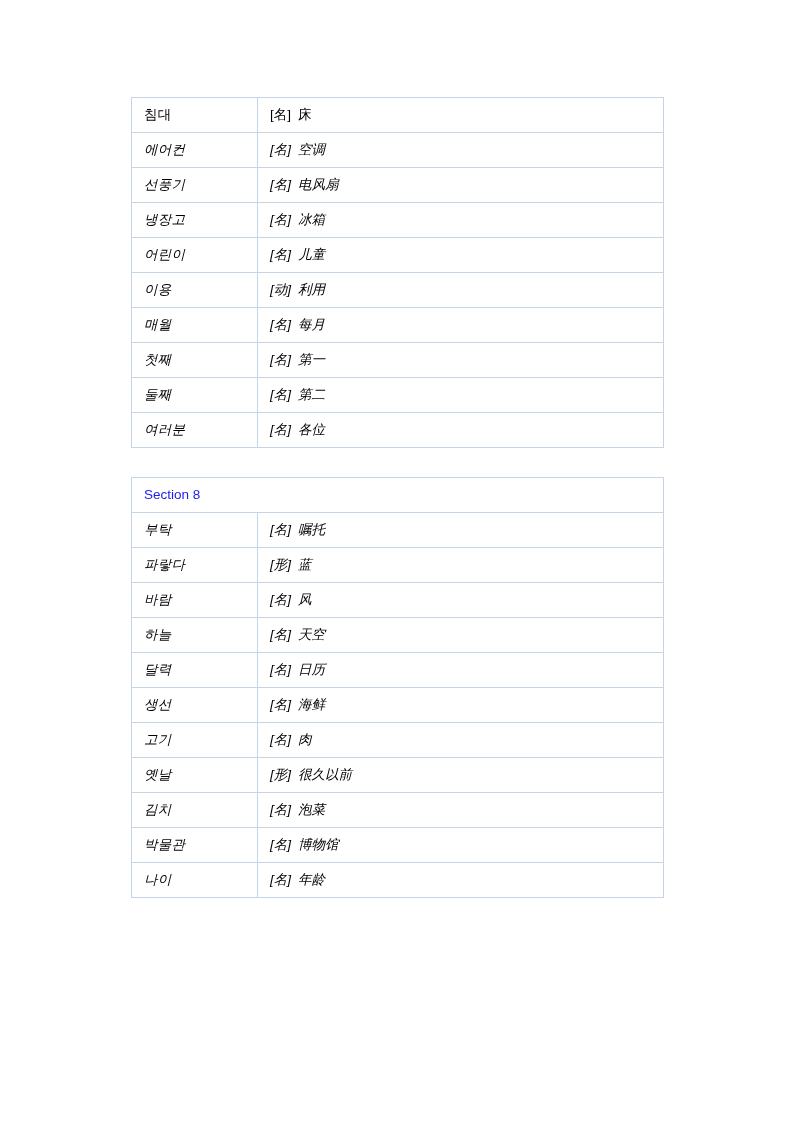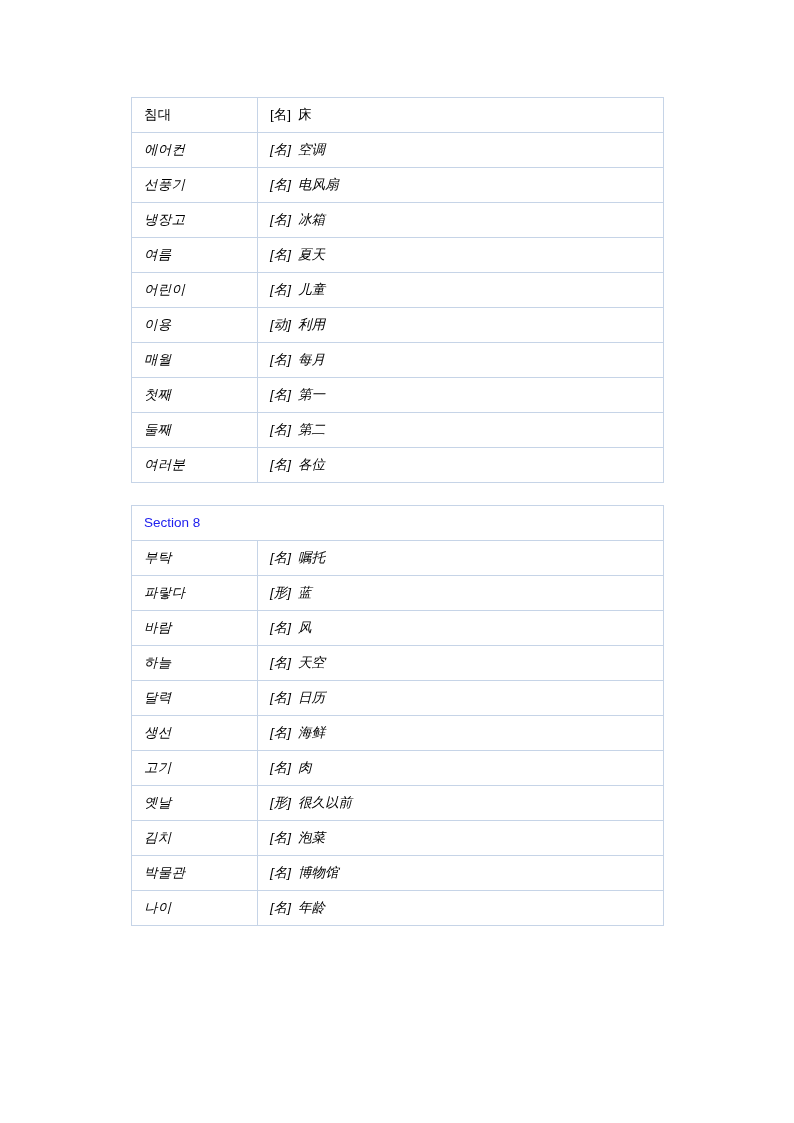--- a/index.html
+++ b/index.html
@@ -26,21 +26,21 @@
 
   .vocab-table {
     width: 533px;
     border-collapse: separate;
     border-spacing: 0;
     table-layout: fixed;
     background: #ffffff;
   }
 
   .vocab-table + .vocab-table {
-    margin-top: 22px;
+    margin-top: 29px;
   }
 
   .vocab-table col.c-term { width: 127px; }
   .vocab-table col.c-def  { width: 406px; }
 
   .vocab-table td {
     border: 1px solid #c6d4e7;
     height: 34px;
     padding: 0 0 0 12px;
     vertical-align: middle;
@@ -90,24 +90,20 @@
             <td class="term-cell">에어컨</td>
             <td class="def-cell"><span class="pos">[名]</span><span class="def">空调</span></td>
           </tr>
           <tr>
             <td class="term-cell">선풍기</td>
             <td class="def-cell"><span class="pos">[名]</span><span class="def">电风扇</span></td>
           </tr>
           <tr>
             <td class="term-cell">냉장고</td>
             <td class="def-cell"><span class="pos">[名]</span><span class="def">冰箱</span></td>
-          </tr>
-          <tr>
-            <td class="term-cell">여름</td>
-            <td class="def-cell"><span class="pos">[名]</span><span class="def">夏天</span></td>
           </tr>
           <tr>
             <td class="term-cell">어린이</td>
             <td class="def-cell"><span class="pos">[名]</span><span class="def">儿童</span></td>
           </tr>
           <tr>
             <td class="term-cell">이용</td>
             <td class="def-cell"><span class="pos">[动]</span><span class="def">利用</span></td>
           </tr>
           <tr>

